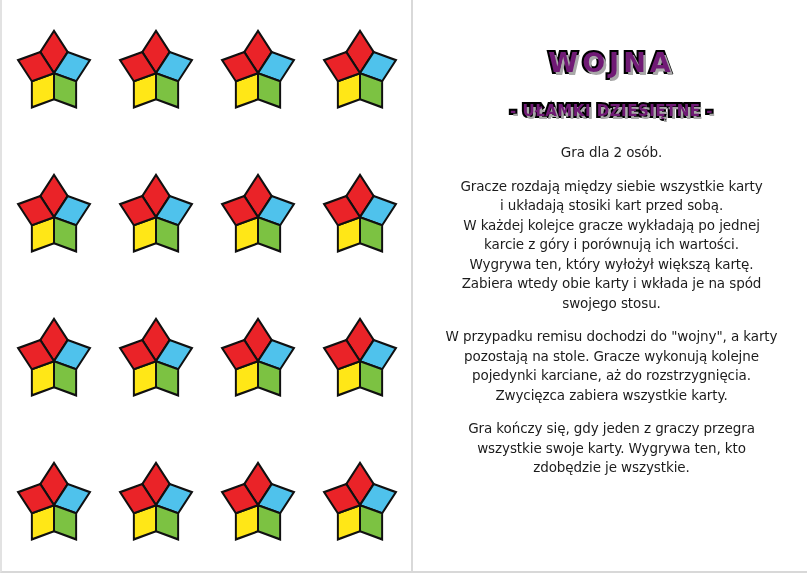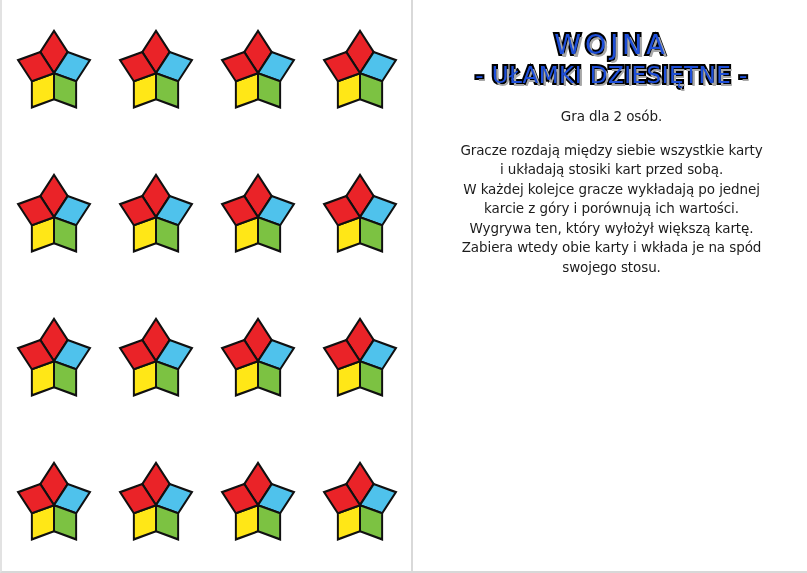--- a/index.html
+++ b/index.html
@@ -36,32 +36,33 @@
   .rules{
     position:absolute;
     left:412px;top:0;
     width:395px;height:573px;
     box-sizing:border-box;
     padding:30px 12px 0 12px;
     text-align:center;
     color:#1c1c1c;
   }
   .title{
-    font-weight:normal;
+    font-weight:bold;
     font-size:27px;
     line-height:30px;
     letter-spacing:4px;
-    color:#1d4ed8;
+    color:#701a75;
     -webkit-text-stroke:4px #000;
     paint-order:stroke fill;
     text-shadow:2.5px 3px 0 #a8a8a8;
     white-space:nowrap;
+    margin-top:18px;
   }
   .subtitle{
-    font-size:23px;
+    font-size:15px;
     letter-spacing:0.5px;
     line-height:30px;
   }
   .para{
     margin:14px 0 0 0;
     font-size:13.5px;
     line-height:19.5px;
     letter-spacing:-0.1px;
   }
   .para.first{margin-top:17px;}
@@ -202,15 +203,17 @@
 </div>
 
   <div class="divider"></div>
 
   <div class="rules">
     <div class="title">WOJNA</div>
     <div class="title subtitle">- UŁAMKI DZIESIĘTNE -</div>
 
     <p class="para first">Gra dla 2 osób.</p>
     <p class="para">Gracze rozdają między siebie wszystkie karty<br>i układają stosiki kart przed sobą.<br>W każdej kolejce gracze wykładają po jednej<br>karcie z góry i porównują ich wartości.<br>Wygrywa ten, który wyłożył większą kartę.<br>Zabiera wtedy obie karty i wkłada je na spód<br>swojego stosu.</p>
+    <p class="para">W przypadku remisu dochodzi do "wojny", a karty<br>pozostają na stole. Gracze wykonują kolejne<br>pojedynki karciane, aż do rozstrzygnięcia.<br>Zwycięzca zabiera wszystkie karty.</p>
+    <p class="para">Gra kończy się, gdy jeden z graczy przegra<br>wszystkie swoje karty. Wygrywa ten, kto<br>zdobędzie je wszystkie.</p>
   </div>
 
 </div>
 
 </body></html>

